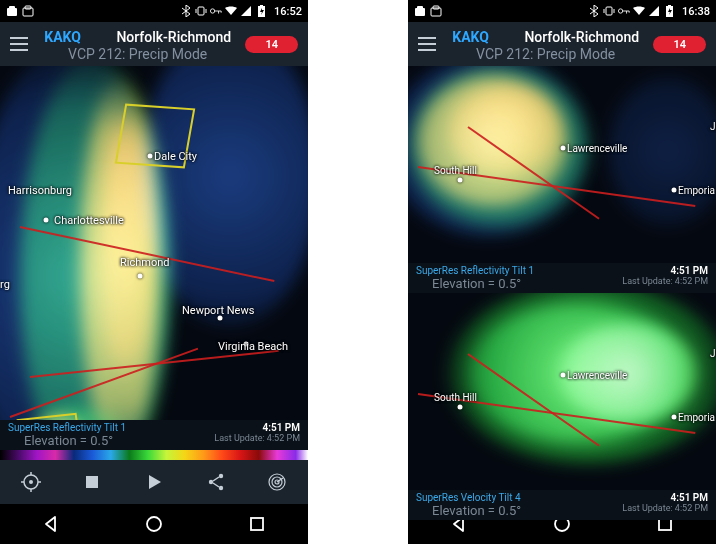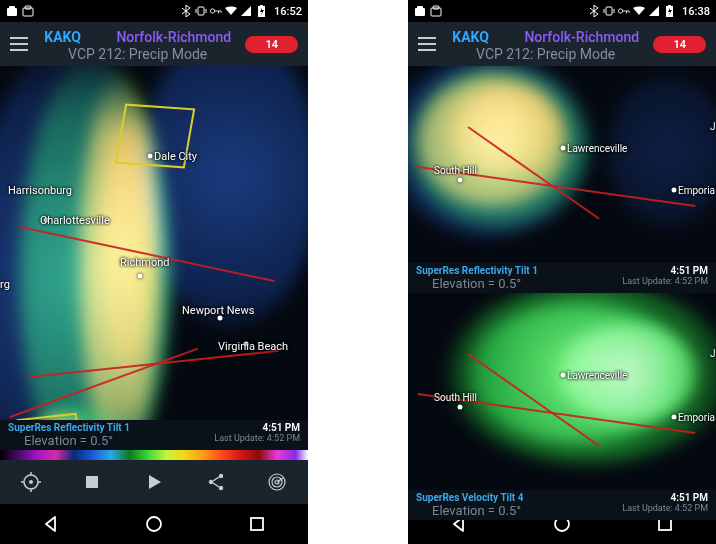--- a/index.html
+++ b/index.html
@@ -45,21 +45,21 @@
     background: #1b232d;
     display: flex;
     align-items: center;
     padding: 0 10px;
     position: relative;
   }
   .hamburger { width: 20px; cursor: pointer; }
   .titlewrap { flex: 1; text-align: center; margin-top: 2px; }
   .titleline { font-size: 14px; font-weight: 500; }
   .station { color: #2ea7ff; font-weight: 700; }
-  .loc { color: #8b5cf6; margin-left: 32px; }
+  .loc { color: #ffffff; margin-left: 32px; }
   .subtitle { font-size: 14px; color: #8390a0; margin-top: 1px; }
   .badge {
     background: #e02132;
     color: #fff;
     font-size: 11px;
     font-weight: 600;
     border-radius: 10px;
     padding: 2px 20px;
     min-width: 22px;
     text-align: center;
@@ -96,21 +96,21 @@
   
   .paneinfo {
     height: 30px;
     background: #0a1118;
     display: flex;
     align-items: flex-start;
     justify-content: space-between;
     padding: 2px 8px;
     font-size: 10px;
   }
-  .paneinfo .lbl { color: #3aa8e8; font-weight: 700; }
+  .paneinfo .lbl { color: #3aa8e8; font-weight: 400; }
   .paneinfo .sub { color: #7a8794; font-size: 13px; margin-left: 16px; }
   .paneinfo .time { color: #fff; font-weight: 600; text-align: right; }
   .paneinfo .update { color: #7a8794; font-size: 9px; text-align: right; }
 
   
   .colorbar {
     height: 10px;
     background: linear-gradient(90deg,
       #000 0%, #4a0a6a 6%, #a015c5 12%, #d82aa8 18%,
       #082a7a 24%, #1a5ad8 30%, #2aa8e8 36%,
@@ -233,21 +233,21 @@
       <div class="storm-line" style="left:30px;top:310px;width:250px;transform:rotate(-6deg)"></div>
       <div class="storm-line" style="left:10px;top:350px;width:200px;transform:rotate(-20deg)"></div>
 
       <div class="warnpoly" style="left:120px;top:40px;width:70px;height:60px;transform:skew(-10deg,4deg)"></div>
       <div class="warnpoly" style="left:20px;top:350px;width:60px;height:50px;transform:skew(8deg,-6deg)"></div>
 
       <div class="citydot" style="left:150px;top:90px"></div>
         <div class="citylabel" style="left:150px;top:90px">Dale City</div>
       <div class="citylabel" style="left:4px;top:124px">Harrisonburg</div>
       <div class="citydot" style="left:46px;top:154px"></div>
-        <div class="citylabel" style="left:36px;top:154px">Charlottesville</div>
+        <div class="citylabel" style="left:50px;top:154px">Charlottesville</div>
       <div class="citydot" style="left:140px;top:210px"></div>
         <div class="citylabel" style="left:116px;top:196px">Richmond</div>
       <div class="citylabel" style="left:-28px;top:218px">chburg</div>
       <div class="citydot" style="left:220px;top:252px"></div>
         <div class="citylabel" style="left:178px;top:244px">Newport News</div>
       <div class="citydot" style="left:246px;top:278px"></div>
         <div class="citylabel" style="left:214px;top:280px">Virginia Beach</div>
       <div class="citylabel" style="left:32px;top:360px">Raleigh</div>
 
     </div>

